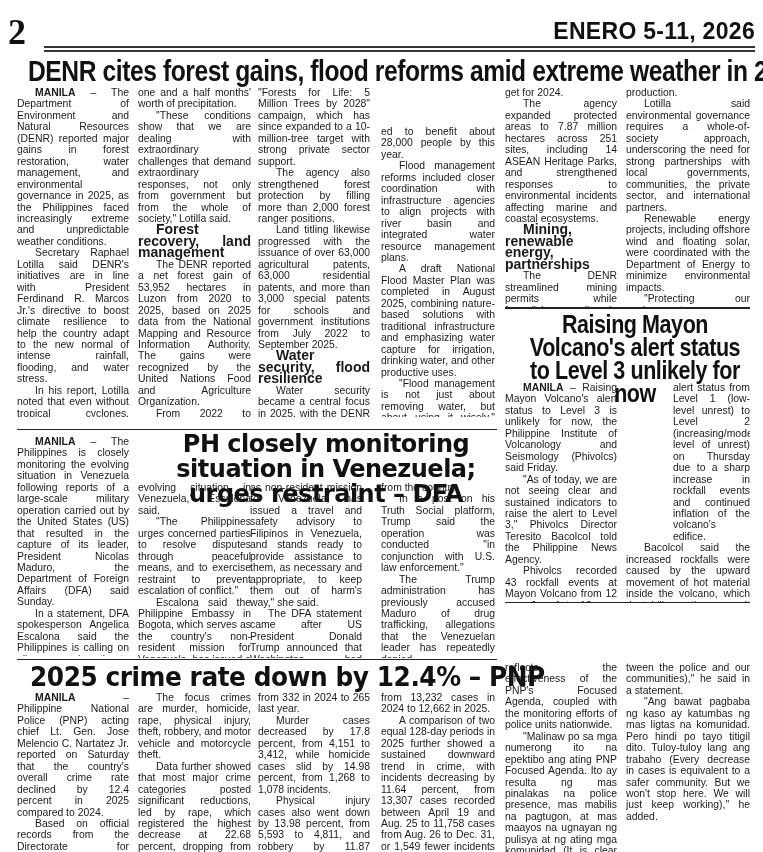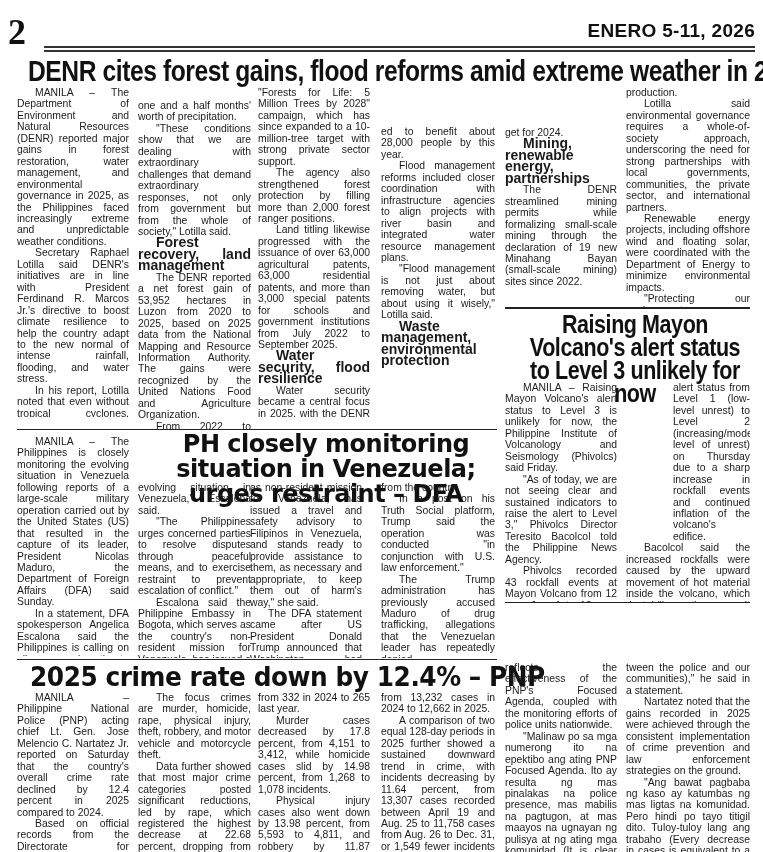--- a/index.html
+++ b/index.html
@@ -3,42 +3,42 @@
   <meta charset="utf-8">
   <style>
     * { box-sizing: border-box; margin: 0; padding: 0; }
     html, body { width: 763px; height: 852px; background: #fff; overflow: hidden; }
     body { position: relative; font-family: "Liberation Sans", sans-serif; color: #111; }
 
     .abs { position: absolute; }
 
     
     .page-num { left: 8px; top: 14px; font-family: "Liberation Serif", serif; font-weight: bold; font-size: 36px; line-height: 36px; color: #111; }
-    .date { right: 8px; top: 18px; font-weight: bold; font-size: 19px; line-height: 26px; letter-spacing: 0.3px; }
+    .date { right: 8px; top: 18px; font-weight: bold; font-size: 23px; line-height: 26px; letter-spacing: 0.3px; }
     .rule-double { left: 44px; right: 8px; top: 46px; height: 6px; border-top: 2px solid #333; border-bottom: 2px solid #333; }
 
     
     .hl { font-weight: bold; color: #111; letter-spacing: -0.5px; }
 
     .hl1 { left: 28px; top: 54px; font-size: 30px; line-height: 34px; transform: scaleX(0.82); transform-origin: left top; white-space: nowrap; }
     .hl2 { left: 148px; top: 432px; width: 356px; font-size: 24px; line-height: 25px; text-align: center; font-family: "DejaVu Sans", sans-serif; letter-spacing: -0.5px; }
     .hl3 { left: 510px; top: 313px; width: 250px; font-size: 25px; line-height: 23px; text-align: center; transform: scaleX(0.86); transform-origin: center top; }
     .hl4 { left: 30px; top: 662px; font-size: 27px; line-height: 30px; font-family: "DejaVu Sans", sans-serif; letter-spacing: -0.5px; white-space: nowrap; transform: scaleX(0.92); transform-origin: left top; }
 
     
     .col { position: absolute; font-size: 10.4px; line-height: 11.45px; text-align: justify; hyphens: manual; color: #1a1a1a; overflow: hidden; }
     .col p { text-indent: 18px; }
     .col .sub { font-weight: bold; font-size: 14px; text-indent: 18px; }
-    .col b.dateline { font-weight: normal; }
+    .col b.dateline { font-weight: bold; }
 
     .hr { position: absolute; height: 1px; background: #222; }
 
     
     .c1a { left: 17px; top: 87px; width: 112px; height: 330px; }
-    .c1b { left: 138px; top: 87px; width: 113px; height: 330px; margin-top: 13px; }
+    .c1b { left: 138px; top: 87px; width: 113px; height: 330px; }
     .c1c { left: 258px; top: 87px; width: 112px; height: 330px; }
     .c1d { left: 381px; top: 87px; width: 114px; height: 330px; }
     .c1e { left: 505px; top: 87px; width: 112px; height: 220px; }
     .c1f { left: 626px; top: 87px; width: 124px; height: 220px; }
 
     
     .c2a { left: 17px; top: 436px; width: 112px; height: 220px; }
     .c2b { left: 138px; top: 482px; width: 113px; height: 176px; }
     .c2c { left: 250px; top: 482px; width: 112px; height: 176px; }
     .c2d { left: 381px; top: 482px; width: 114px; height: 176px; }
@@ -78,25 +78,27 @@
 <div class="col c1c">
     <p style="text-indent: 0px;"><span>"Forests for Life: 5 Million Trees by 2028" campaign, which has since expanded to a 10-million-tree target with strong private sector support.</span></p>
     <p><span>The agency also strengthened forest protection by filling more than 2,000 forest ranger positions.</span></p>
     <p><span>Land titling likewise progressed with the issuance of over 63,000 agricultural patents, 63,000 residential patents, and more than 3,000 special patents for schools and government institutions from July 2022 to September 2025.</span></p>
     <p class="sub">Water security, flood resilience</p>
     <p><span>Water security became a central focus in 2025, with the DENR shifting to an integrated approach to address flooding, scarcity, and pollution.</span></p>
   </div>
 <div class="col c1d">
     <p style="text-indent: 0px; margin-top: 39px;"><span>ed to benefit about 28,000 people by this year.</span></p>
     <p><span>Flood management reforms included closer coordination with infrastructure agencies to align projects with river basin and integrated water resource management plans.</span></p>
+    <p><span>A draft National Flood Master Plan was completed in August 2025, combining nature-based solutions with traditional infrastructure and emphasizing water capture for irrigation, drinking water, and other productive uses.</span></p>
     <p><span>"Flood management is not just about removing water, but about using it wisely," Lotilla said.</span></p>
     <p class="sub">Waste management, environmental protection</p>
   </div>
 <div class="col c1e">
-    <p style="text-indent: 0px; margin-top: 40px;"><span>get for 2024.</span></p>
+    <p style="text-indent: 0px;"><span>get for 2024.</span></p>
+    <p><span>The agency expanded protected areas to 7.87 million hectares across 251 sites, including 14 ASEAN Heritage Parks, and strengthened responses to environmental incidents affecting marine and coastal ecosystems.</span></p>
     <p class="sub">Mining, renewable energy, partnerships</p>
     <p><span>The DENR streamlined mining permits while formalizing small-scale mining through the declaration of 19 new Minahang Bayan (small-scale mining) sites since 2022.</span></p>
   </div>
 <div class="col c1f">
     <p style="text-indent: 0px;"><span>production.</span></p>
     <p><span>Lotilla said environmental governance requires a whole-of-society approach, underscoring the need for strong partnerships with local governments, communities, the private sector, and international partners.</span></p>
     <p><span>Renewable energy projects, including offshore wind and floating solar, were coordinated with the Department of Energy to minimize environmental impacts.</span></p>
     <p><span>"Protecting our environment means strengthening systems -- from forests and water resources to marine ecosystems and climate leadership," he said. (PNA)</span></p>
   </div>
 
@@ -154,15 +156,14 @@
 <div class="col c4d">
     <p style="text-indent: 0px;"><span>from 13,232 cases in 2024 to 12,662 in 2025.</span></p>
     <p><span>A comparison of two equal 128-day periods in 2025 further showed a sustained downward trend in crime, with incidents decreasing by 11.64 percent, from 13,307 cases recorded between April 19 and Aug. 25 to 11,758 cases from Aug. 26 to Dec. 31, or 1,549 fewer incidents as of Jan. 2, 2026.</span></p>
   </div>
 <div class="col c4e">
     <p style="text-indent: 0px;"><span>reflects the effectiveness of the PNP's Focused Agenda, coupled with the monitoring efforts of police units nationwide.</span></p>
     <p><span>"Malinaw po sa mga numerong ito na epektibo ang ating PNP Focused Agenda. Ito ay resulta ng mas pinalakas na police presence, mas mabilis na pagtugon, at mas maayos na ugnayan ng pulisya at ng ating mga komunidad (It is clear from these numbers that our PNP Focused Agenda is effective. This is the result of stronger police presence, faster response, and better relations be-</span></p>
   </div>
 <div class="col c4f">
     <p style="text-indent: 0px;"><span>tween the police and our communities)," he said in a statement.</span></p>
-    <p><span>Nartatez noted that the gains recorded in 2025 were achieved through the consistent implementation of crime prevention and law enforcement strategies on the ground.</span></p>
     <p><span>"Ang bawat pagbaba ng kaso ay katumbas ng mas ligtas na komunidad. Pero hindi po tayo titigil dito. Tuloy-tuloy lang ang trabaho (Every decrease in cases is equivalent to a safer community. But we won't stop here. We will just keep working)," he added.</span></p>
   </div>
 
 </body></html>

